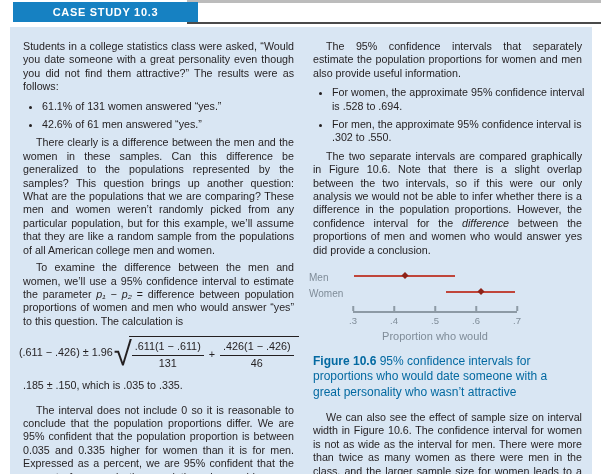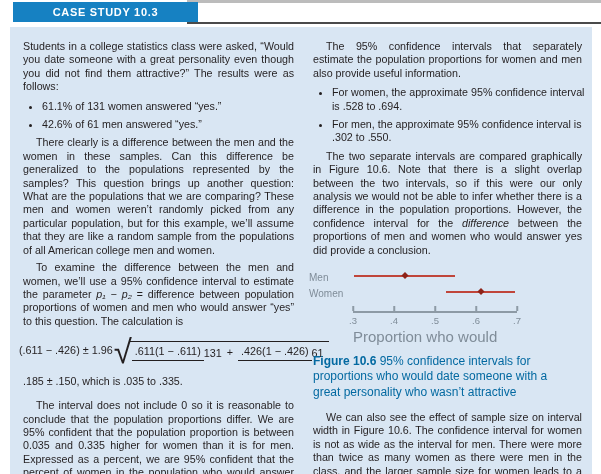--- a/index.html
+++ b/index.html
@@ -20,38 +20,38 @@
   p.indent{text-indent:13px;}
   ul.blist{margin:6px 0 5px;padding-left:23px;text-align:left;}
   ul.blist li{margin:1px 0 5px;}
   .var{font-style:italic;}
   .em{font-style:italic;}
   
   .formula{display:flex;align-items:center;margin:8px 0 2px;white-space:nowrap;font-size:10.8px;}
   .formula .lhs{margin-right:1px;}
   .sqrt-glyph{font-size:33px;font-weight:400;line-height:0.9;margin-right:-3px;transform:translateY(1px);}
   .radicand{display:inline-flex;align-items:center;gap:5px;border-top:1.3px solid #231f20;padding:3px 5px 0 3px;}
-  .frac{display:inline-flex;flex-direction:row;align-items:center;line-height:1.25;}
+  .frac{display:inline-flex;flex-direction:column;align-items:center;line-height:1.25;}
   .frac .num{padding:0 3px 1px;border-bottom:1.2px solid #231f20;}
   .frac .den{padding-top:1px;}
   .result{margin-top:9px;}
   .mt{margin-top:11px;}
   
   .chart{margin:11px 0 0;}
   .ci-row{display:flex;align-items:flex-end;height:16px;}
   .ci-label{width:44px;color:var(--chart_label,#7f8c98);font-size:10px;text-align:left;}
   .ci-track{position:relative;width:164px;height:16px;}
   .ci-line{position:absolute;top:7px;height:2px;background:var(--interval_line,#c0453a);}
   .ci-dot{position:absolute;top:5px;width:5px;height:5px;background:var(--estimate_marker,#8e2318);
           transform:translateX(-50%) rotate(45deg);}
   .axis{position:relative;margin-left:44px;width:164px;height:24px;margin-top:6px;}
   .axis-line{position:absolute;left:0;right:0;top:5px;height:1.5px;background:var(--axis_color,#8d9aa5);}
   .tick{position:absolute;top:0;width:1.5px;height:5px;background:var(--axis_color,#8d9aa5);transform:translateX(-50%);}
   .tick-label{position:absolute;top:8px;transform:translateX(-50%);font-size:9.5px;color:var(--chart_label,#7f8c98);}
-  .axis-title{margin-left:44px;width:164px;font-size:15px;color:var(--chart_label,#7f8c98);}
+  .axis-title{margin-left:44px;width:164px;text-align:center;font-size:11px;color:var(--chart_label,#7f8c98);}
   .figure-caption{margin-top:10px;width:256px;font-size:12px;line-height:15.5px;color:#0369a1;text-align:left;}
 </style>
 </head>
 <body>
 
 <div class="page">
   <div class="top-rule"></div>
   <div class="badge">CASE STUDY 10.3</div>
   <div class="header-rule"></div>
 
@@ -70,21 +70,21 @@
         <span class="lhs">(.611 − .426) ± 1.96</span>
         <span class="sqrt-glyph">√</span>
         <span class="radicand">
           <span class="frac">
             <span class="num">.611(1 − .611)</span>
             <span class="den">131</span>
           </span>
           <span>+</span>
           <span class="frac">
             <span class="num">.426(1 − .426)</span>
-            <span class="den">61</span>
+            <span class="den">46</span>
           </span>
         </span>
       </div>
       <p class="result">.185 ± .150, which is .035 to .335.</p>
 
       <p class="indent mt">The interval does not include 0 so it is reasonable to conclude that the population proportions differ. We are 95% confident that the population proportion is between 0.035 and 0.335 higher for women than it is for men. Expressed as a percent, we are 95% confident that the percent of women in the population who would answer yes is between 3.5% and 33.5% higher than the percent of men who would answer yes.</p>
     </div>
 
     <div class="col col-right">
       <p class="indent">The 95% confidence intervals that separately estimate the population proportions for women and men also provide useful information.</p>

